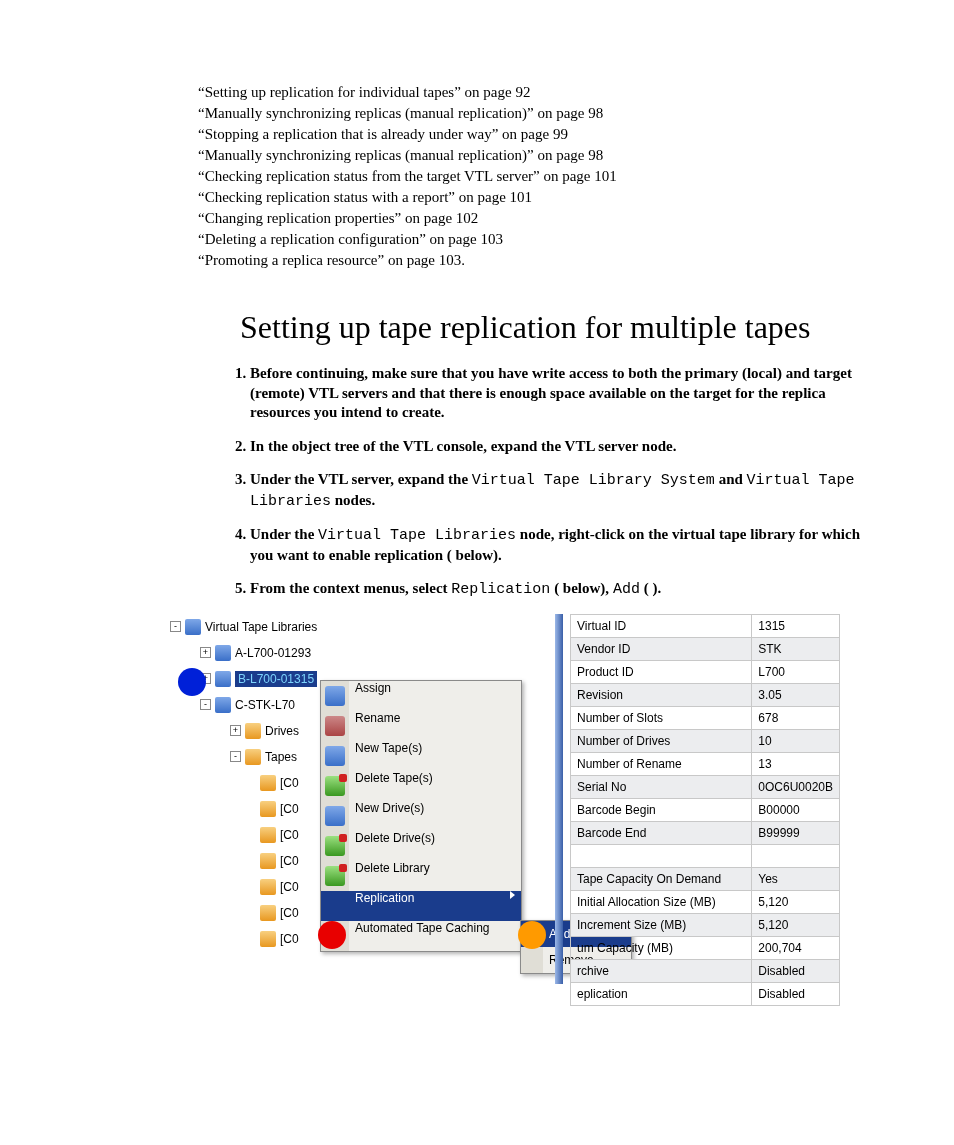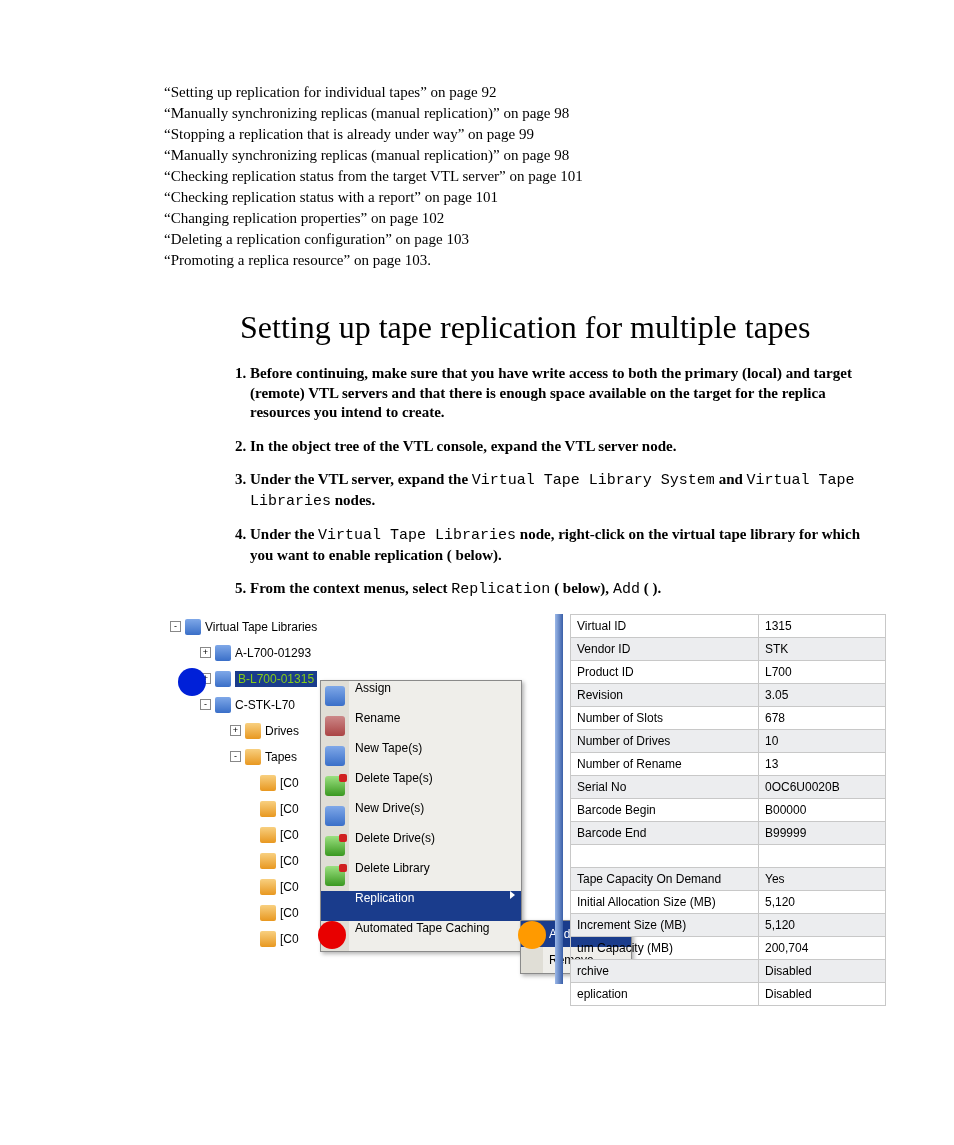--- a/index.html
+++ b/index.html
@@ -8,21 +8,21 @@
     background: #fff;
     font-family: "Palatino Linotype", "Book Antiqua", Palatino, serif;
     font-size: 15px;
     color: #000;
     width: 954px;
   }
   .page {
     padding: 80px 80px 40px 80px;
   }
   .crossrefs {
-    margin-left: 84px;
+    margin-left: 118px;
     margin-bottom: 40px;
   }
   .crossrefs p {
     margin: 4px 0;
     font-family: "Palatino Linotype", "Book Antiqua", Palatino, serif;
   }
   h2.section-title {
     font-family: "Palatino Linotype", "Book Antiqua", Palatino, serif;
     font-weight: normal;
     font-size: 32px;
@@ -81,21 +81,21 @@
     height: 16px;
     margin-right: 4px;
     display: inline-block;
     flex-shrink: 0;
   }
   .ic-lib { background: linear-gradient(#7fa8e8,#3a6fc8); border-radius: 2px; }
   .ic-drv { background: linear-gradient(#f8d080,#e89820); border-radius: 2px; }
   .ic-tape { background: linear-gradient(#f8d080,#e89820); border-radius: 2px; }
   .sel {
     background: #1a3c8c;
-    color: #84cc16;
+    color: #7dd3fc;
     padding: 1px 3px;
   }
   .indent1 { padding-left: 10px; }
   .indent2 { padding-left: 40px; }
   .indent3 { padding-left: 70px; }
   .indent4 { padding-left: 100px; }
   
   .ctx {
     position: absolute;
     left: 160px;
@@ -222,21 +222,21 @@
     top: 0;
     width: 8px;
     height: 370px;
     background: linear-gradient(to right, #9bb8e8, #3a5fa8);
   }
   
   .props {
     position: absolute;
     left: 410px;
     top: 0;
-    width: 316px;
+    width: 270px;
     border-collapse: collapse;
   }
   .props td {
     border: 1px solid #c8c8c8;
     padding: 2px 6px;
     height: 18px;
     font-size: 12px;
   }
   .props td:first-child { width: 175px; }
   .props tr.alt td { background: #ecedef; }

